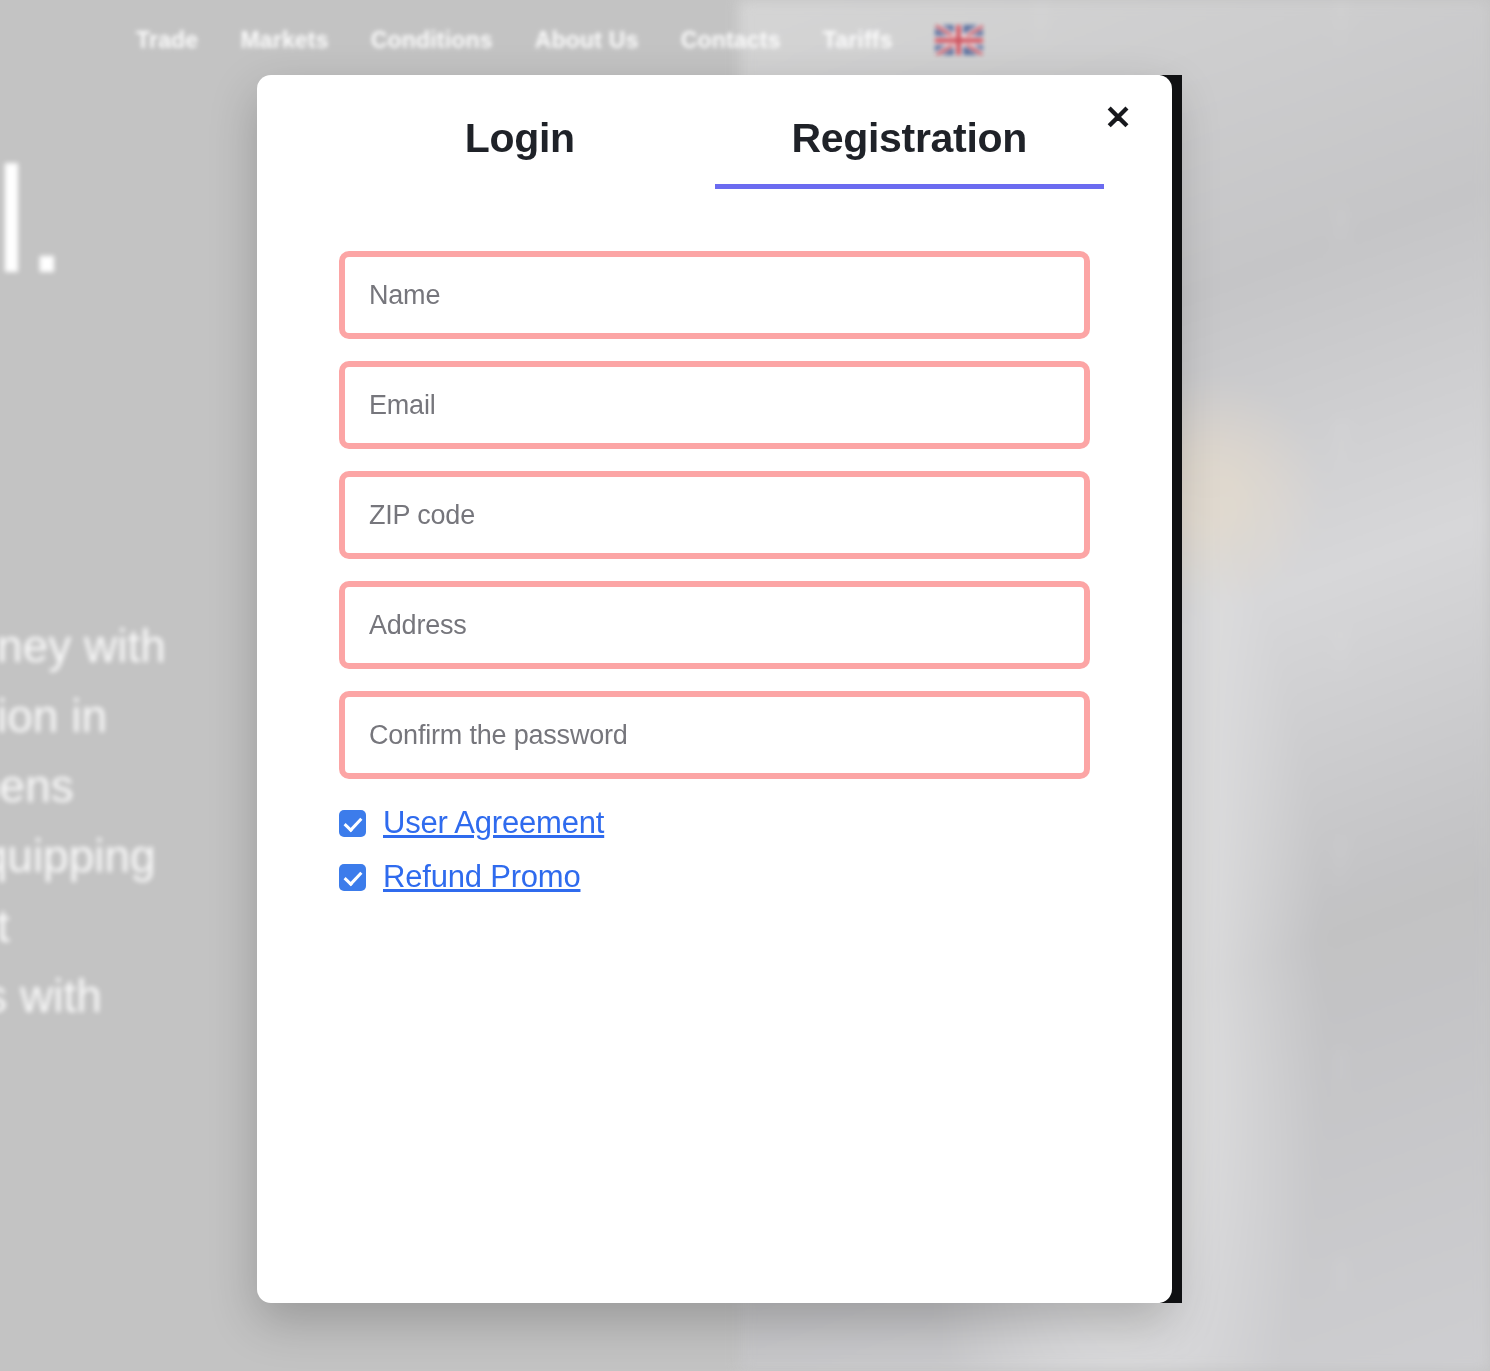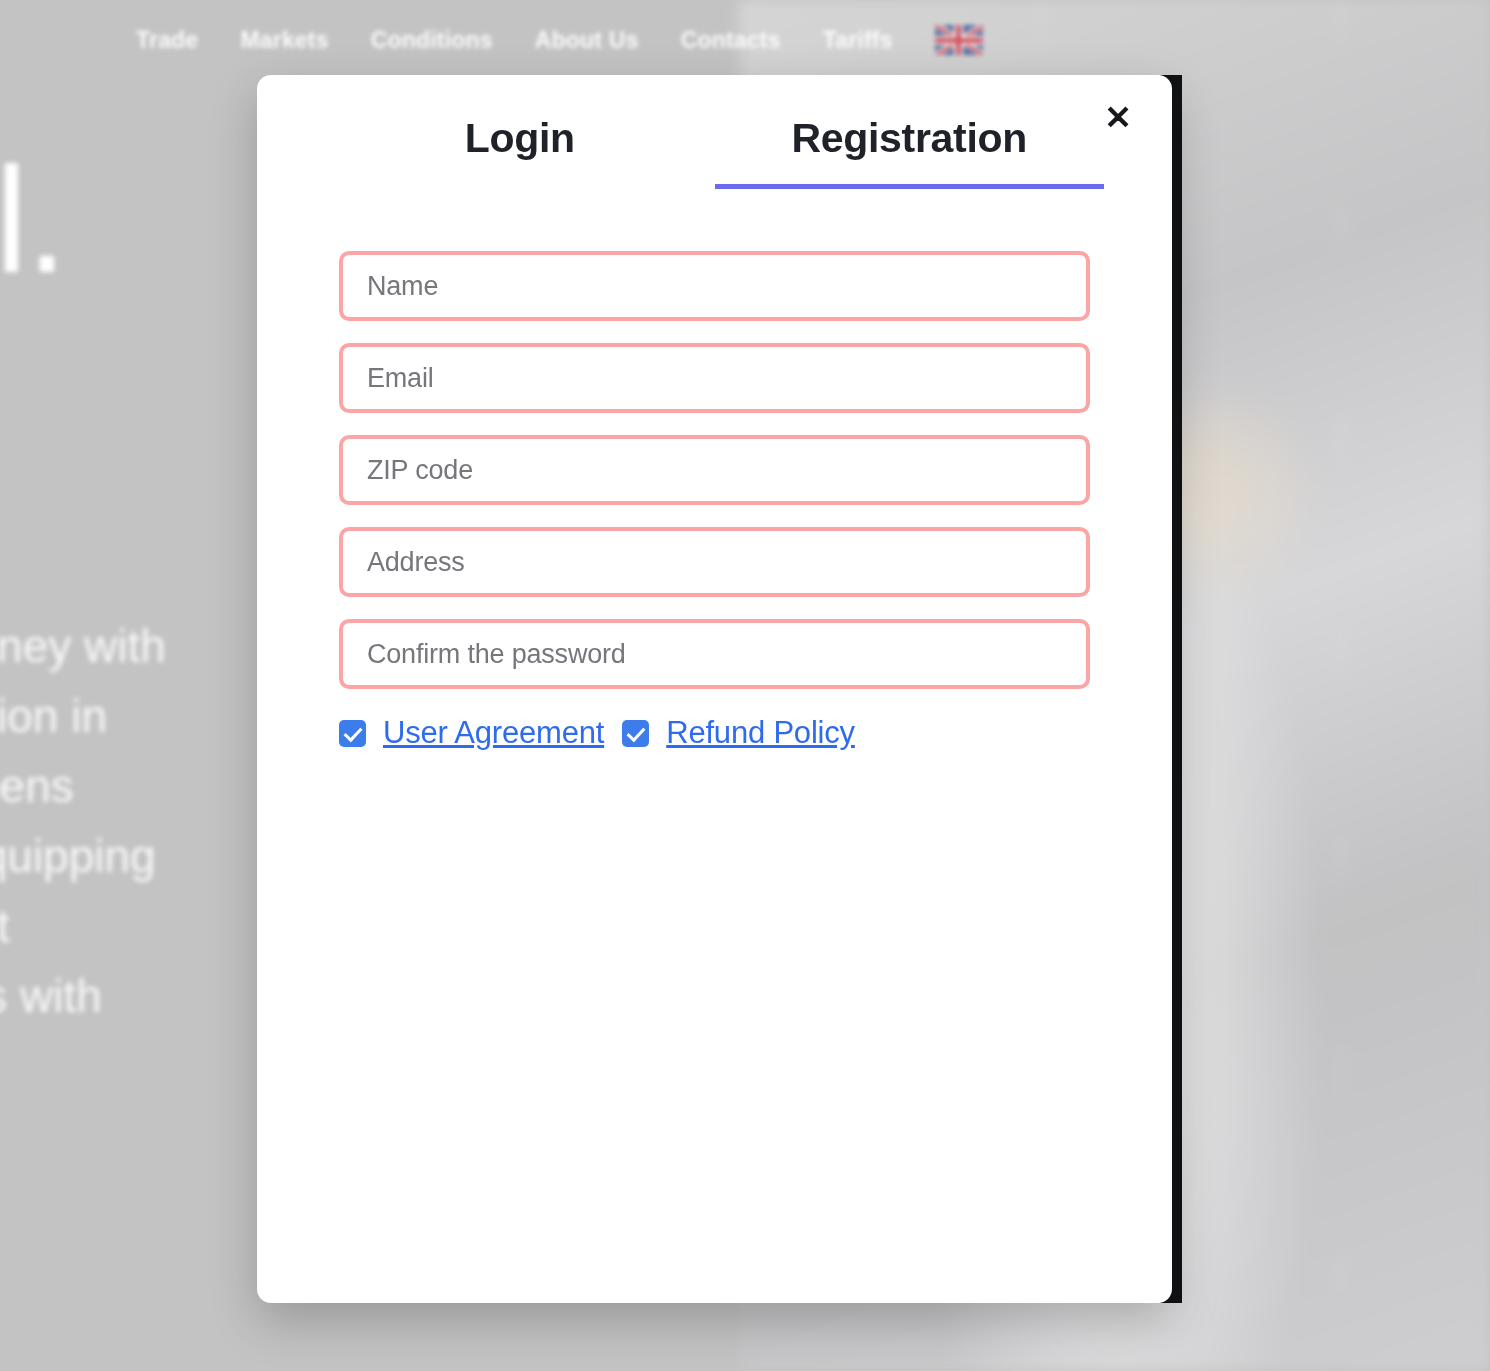--- a/index.html
+++ b/index.html
@@ -179,22 +179,22 @@
 
   .form {
     padding: 62px 82px 0 82px;
     display: flex;
     flex-direction: column;
     gap: 22px;
   }
 
   .field {
     position: relative;
-    height: 70px;
-    border: 4px solid #fca5a5;
+    height: 88px;
+    border: 6px solid #fca5a5;
     border-radius: 10px;
     background: #fff;
     display: flex;
     align-items: center;
     padding: 0 24px;
   }
   .field .ph {
     font-size: 27px;
     color: #76767c;
     letter-spacing: -0.2px;
@@ -222,21 +222,21 @@
     width: 0; height: 0;
     border-left: 9px solid transparent;
     border-right: 9px solid transparent;
     border-top: 10px solid #58585d;
     flex: none;
   }
 
   .consents {
     padding: 26px 82px 0 82px;
     display: flex;
-    flex-direction: row;
+    flex-direction: column;
     gap: 18px;
   }
   .consent {
     display: flex;
     align-items: center;
     gap: 17px;
   }
   .cbox {
     width: 27px;
     height: 27px;
@@ -341,18 +341,18 @@
 
     </div>
 
     <div class="consents">
       <div class="consent">
         <span class="cbox"></span>
         <a>User Agreement</a>
       </div>
       <div class="consent">
         <span class="cbox"></span>
-        <a>Refund Policy</a>
+        <a>Refund Promo</a>
       </div>
     </div>
 
   </div>
 </div>
 
 </body></html>

